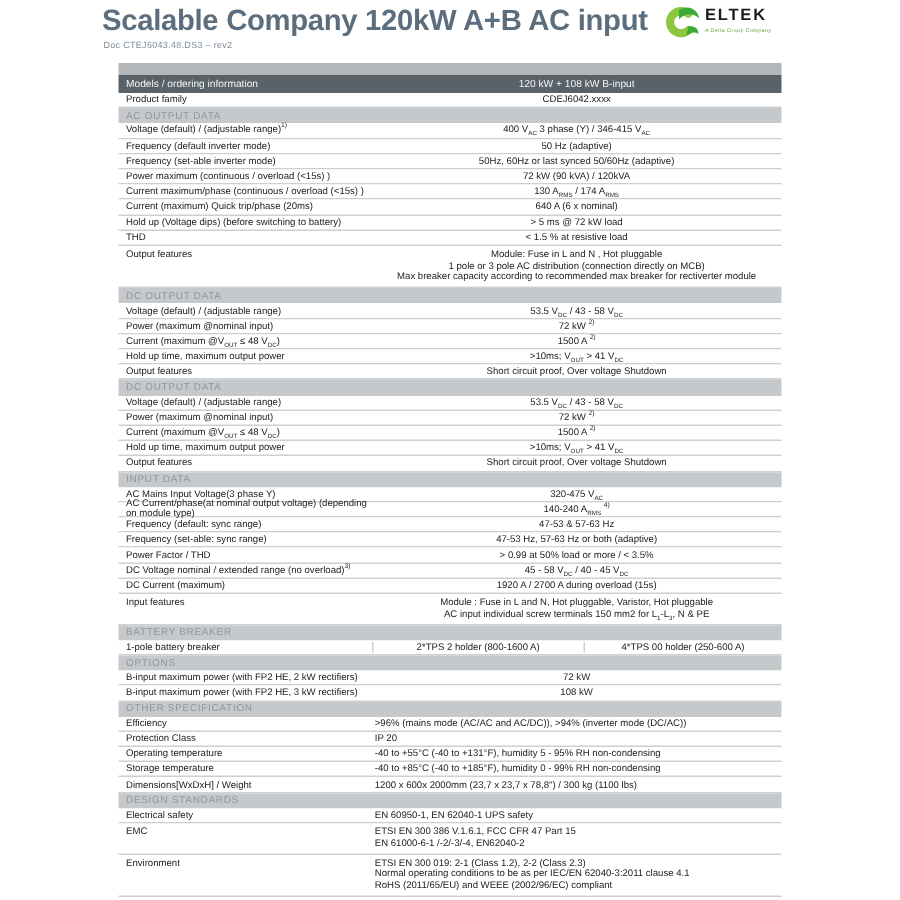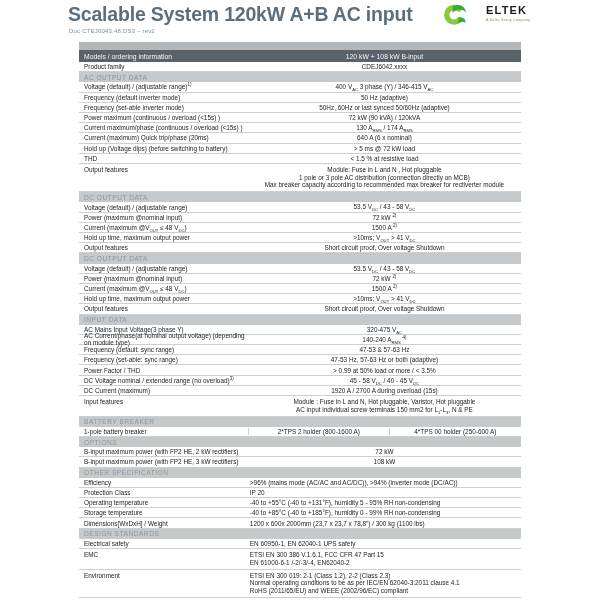--- a/index.html
+++ b/index.html
@@ -1,21 +1,21 @@
 <!DOCTYPE html>
 <html><head>
 <meta charset="utf-8">
 <style>
   html,body{margin:0;padding:0;}
   .page{position:relative;width:600px;height:600px;background:#ffffff;overflow:hidden;
         font-family:"Liberation Sans", sans-serif;}
   .title{position:absolute;left:68px;top:3px;font-size:19.5px;font-weight:bold;
          color:#5c6e7e;letter-spacing:-0.2px;white-space:nowrap;}
   .docref{position:absolute;left:69px;top:28px;font-size:6px;color:#7e8c99;letter-spacing:0.2px;}
-  .logo{position:absolute;left:440px;top:4px;display:flex;align-items:flex-start;gap:16px;}
+  .logo{position:absolute;left:440px;top:4px;display:flex;align-items:flex-start;}
   .logo-text{margin-left:3px;display:flex;flex-direction:column;}
   .logo-brand{font-size:11px;font-weight:bold;color:#1b1b1b;letter-spacing:1.2px;line-height:13px;}
   .logo-tagline{font-size:3.5px;color:#6fa043;letter-spacing:0.3px;margin-top:1px;}
 
   .spec-table{position:absolute;left:79px;top:42px;width:442px;font-size:6.4px;color:#1c1c1c;}
   .spacer-bar{height:8px;background:#b3b7ba;}
   .thead{height:12px;background:#5a6269;color:#f4f6f7;display:flex;align-items:center;font-size:6.8px;}
   .thead .lbl{flex:0 0 38.2%;padding-left:5px;box-sizing:border-box;}
   .thead .val{flex:1;text-align:center;}
   .section-row{display:flex;align-items:center;height:10.2px;background:#c6c9cb;color:#8f969c;
@@ -29,21 +29,21 @@
   .row .val.cell1{flex:0 0 32.1%;border-left:1px solid #cdd0d2;border-right:1px solid #cdd0d2;box-sizing:border-box;}
   .row .val.cell2{flex:1;}
   sup{font-size:0.7em;vertical-align:super;line-height:0;}
   sub{font-size:0.65em;vertical-align:sub;line-height:0;}
 </style>
 </head>
 <body>
 
 <div class="page">
 
-  <div class="title">Scalable System 120kW A+B AC input</div>
+  <div class="title">Scalable Company 120kW A+B AC input</div>
   <div class="docref">Doc  CTEJ6043.48.DS3 – rev2</div>
 
   <div class="logo">
     <span>
       <svg width="27" height="22" viewBox="0 0 30 24">
         <path d="M21 5.5 A8.2 8.2 0 1 0 21.5 17.5" fill="none" stroke="#8dc63f" stroke-width="6" stroke-linecap="round"></path>
         <path d="M14 3 C20 -1.5 28 1.5 29 9 C24 4 18 5.5 14 9.5 Z" fill="#3aaa35"></path>
         <path d="M21 15 C25 14 28.5 16 28.5 20.5 C25 18.5 23 19.5 19.5 21.5 Z" fill="#3aaa35"></path>
       </svg>
     </span>

